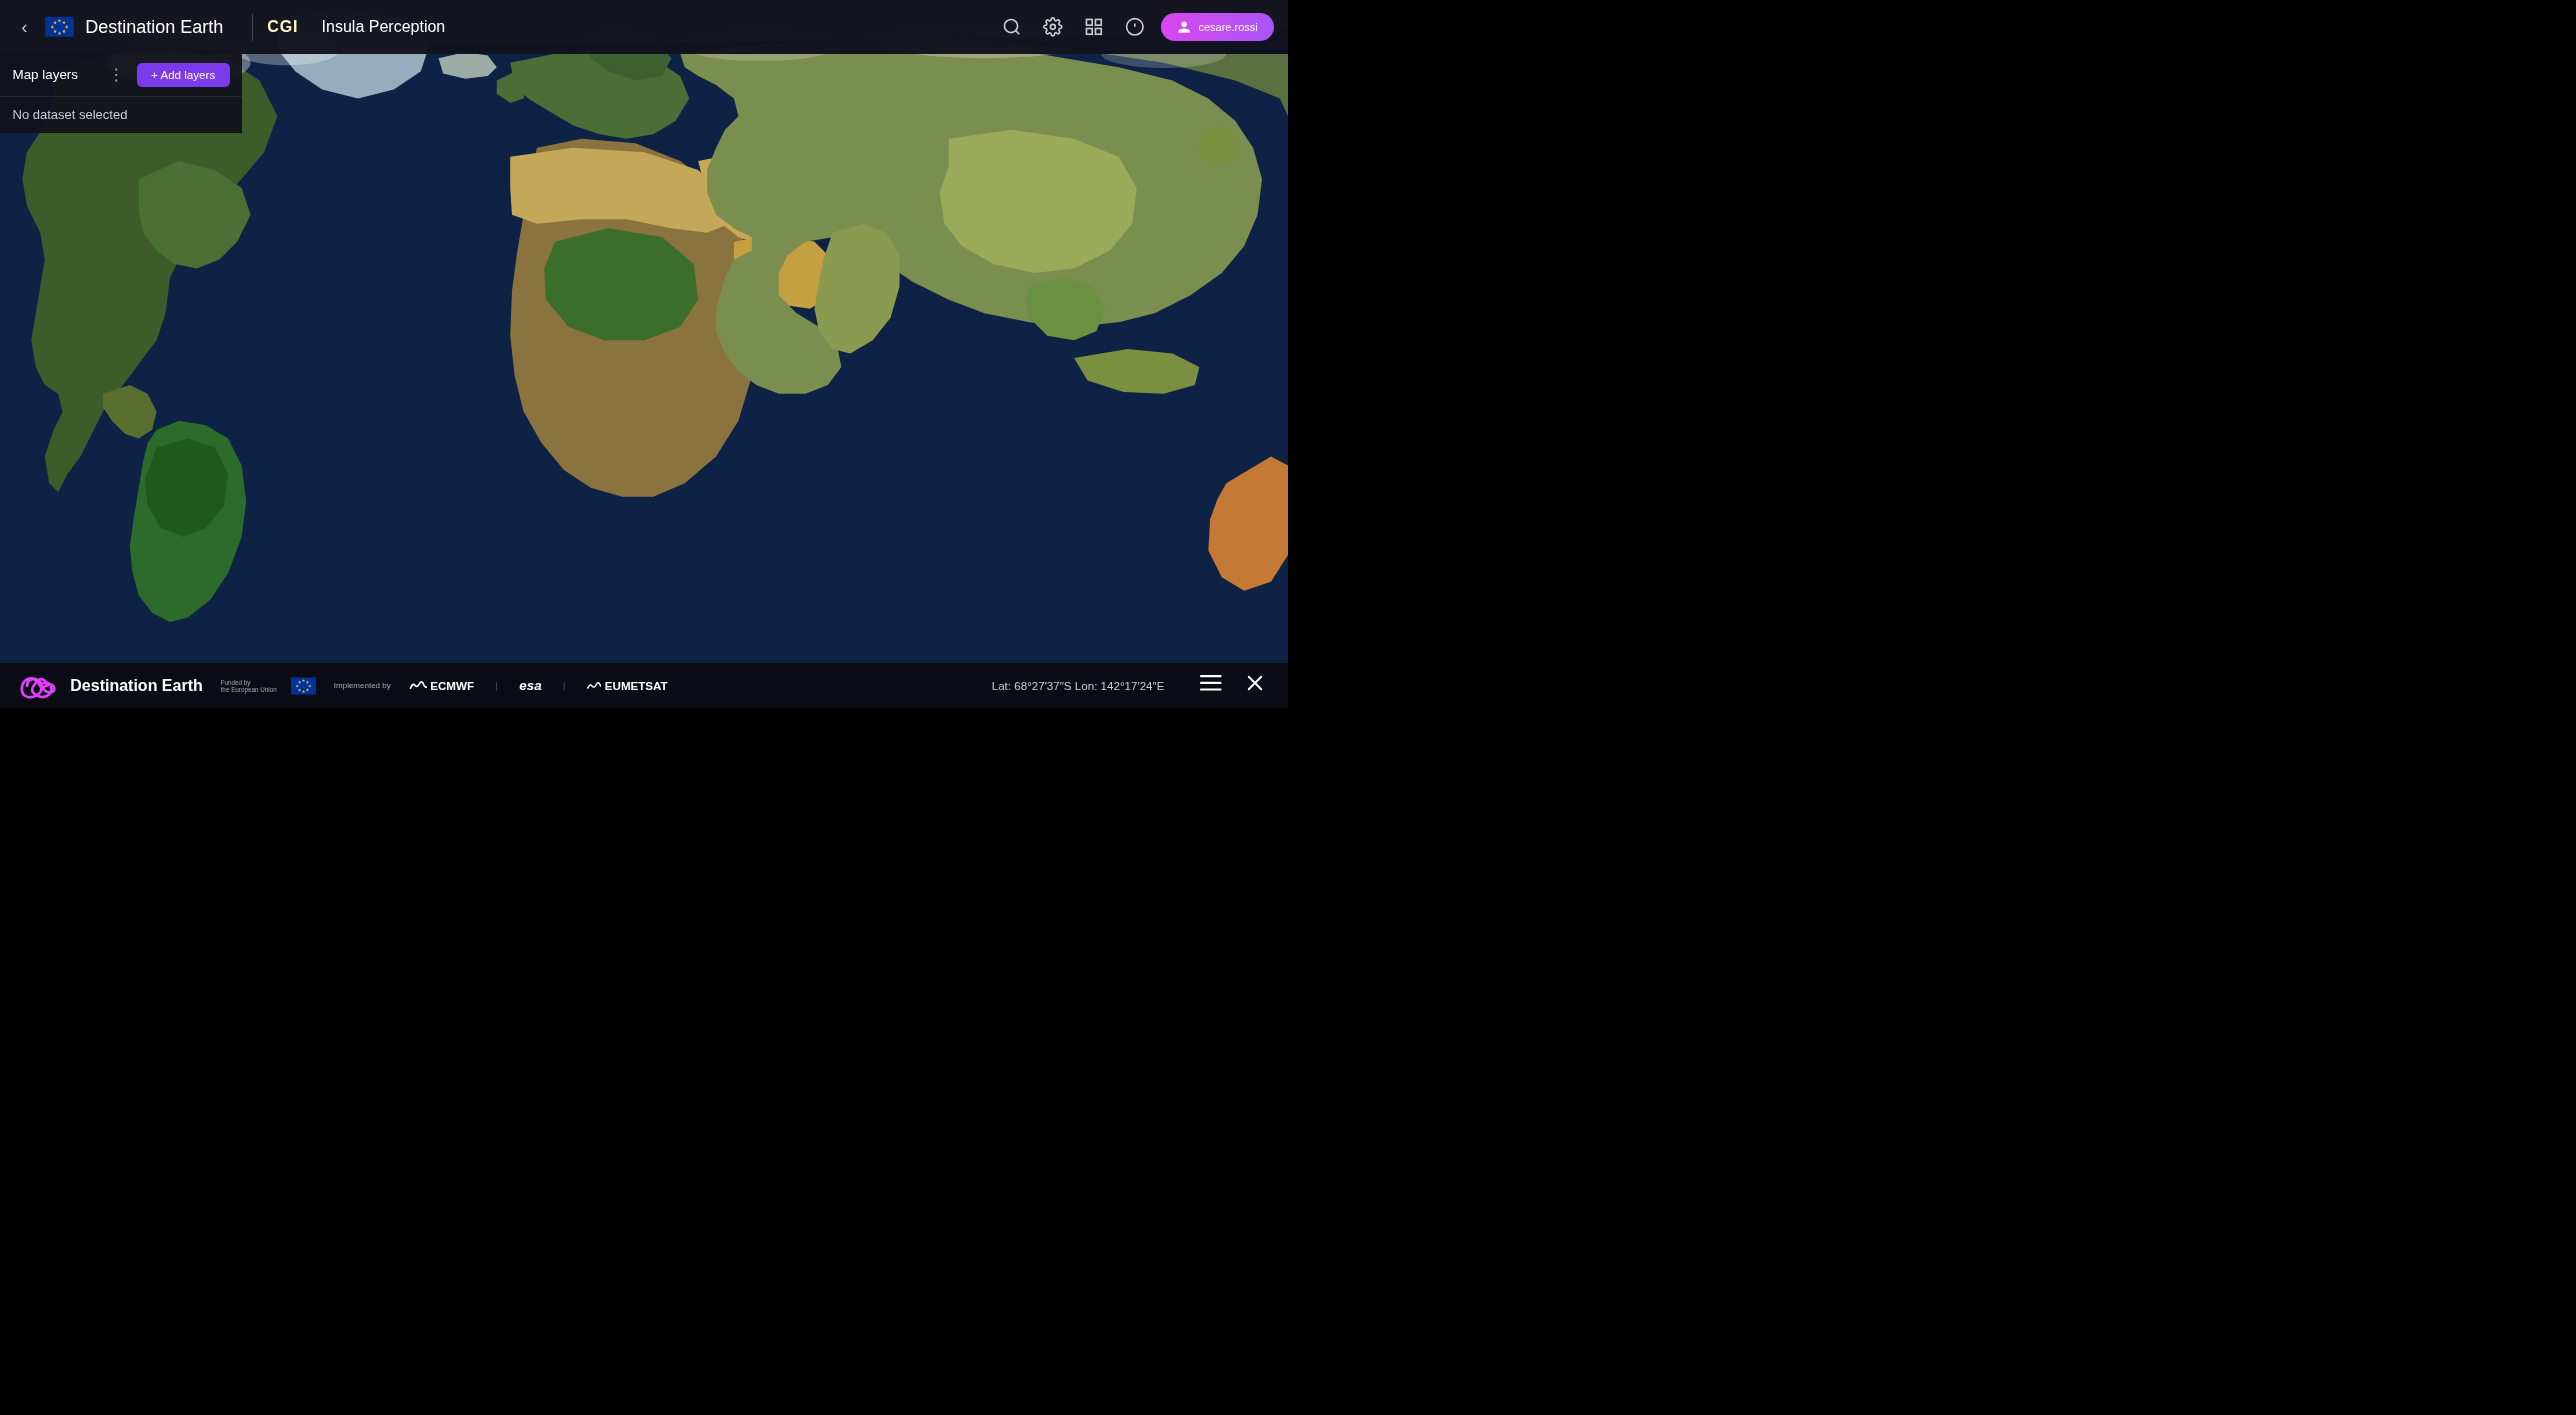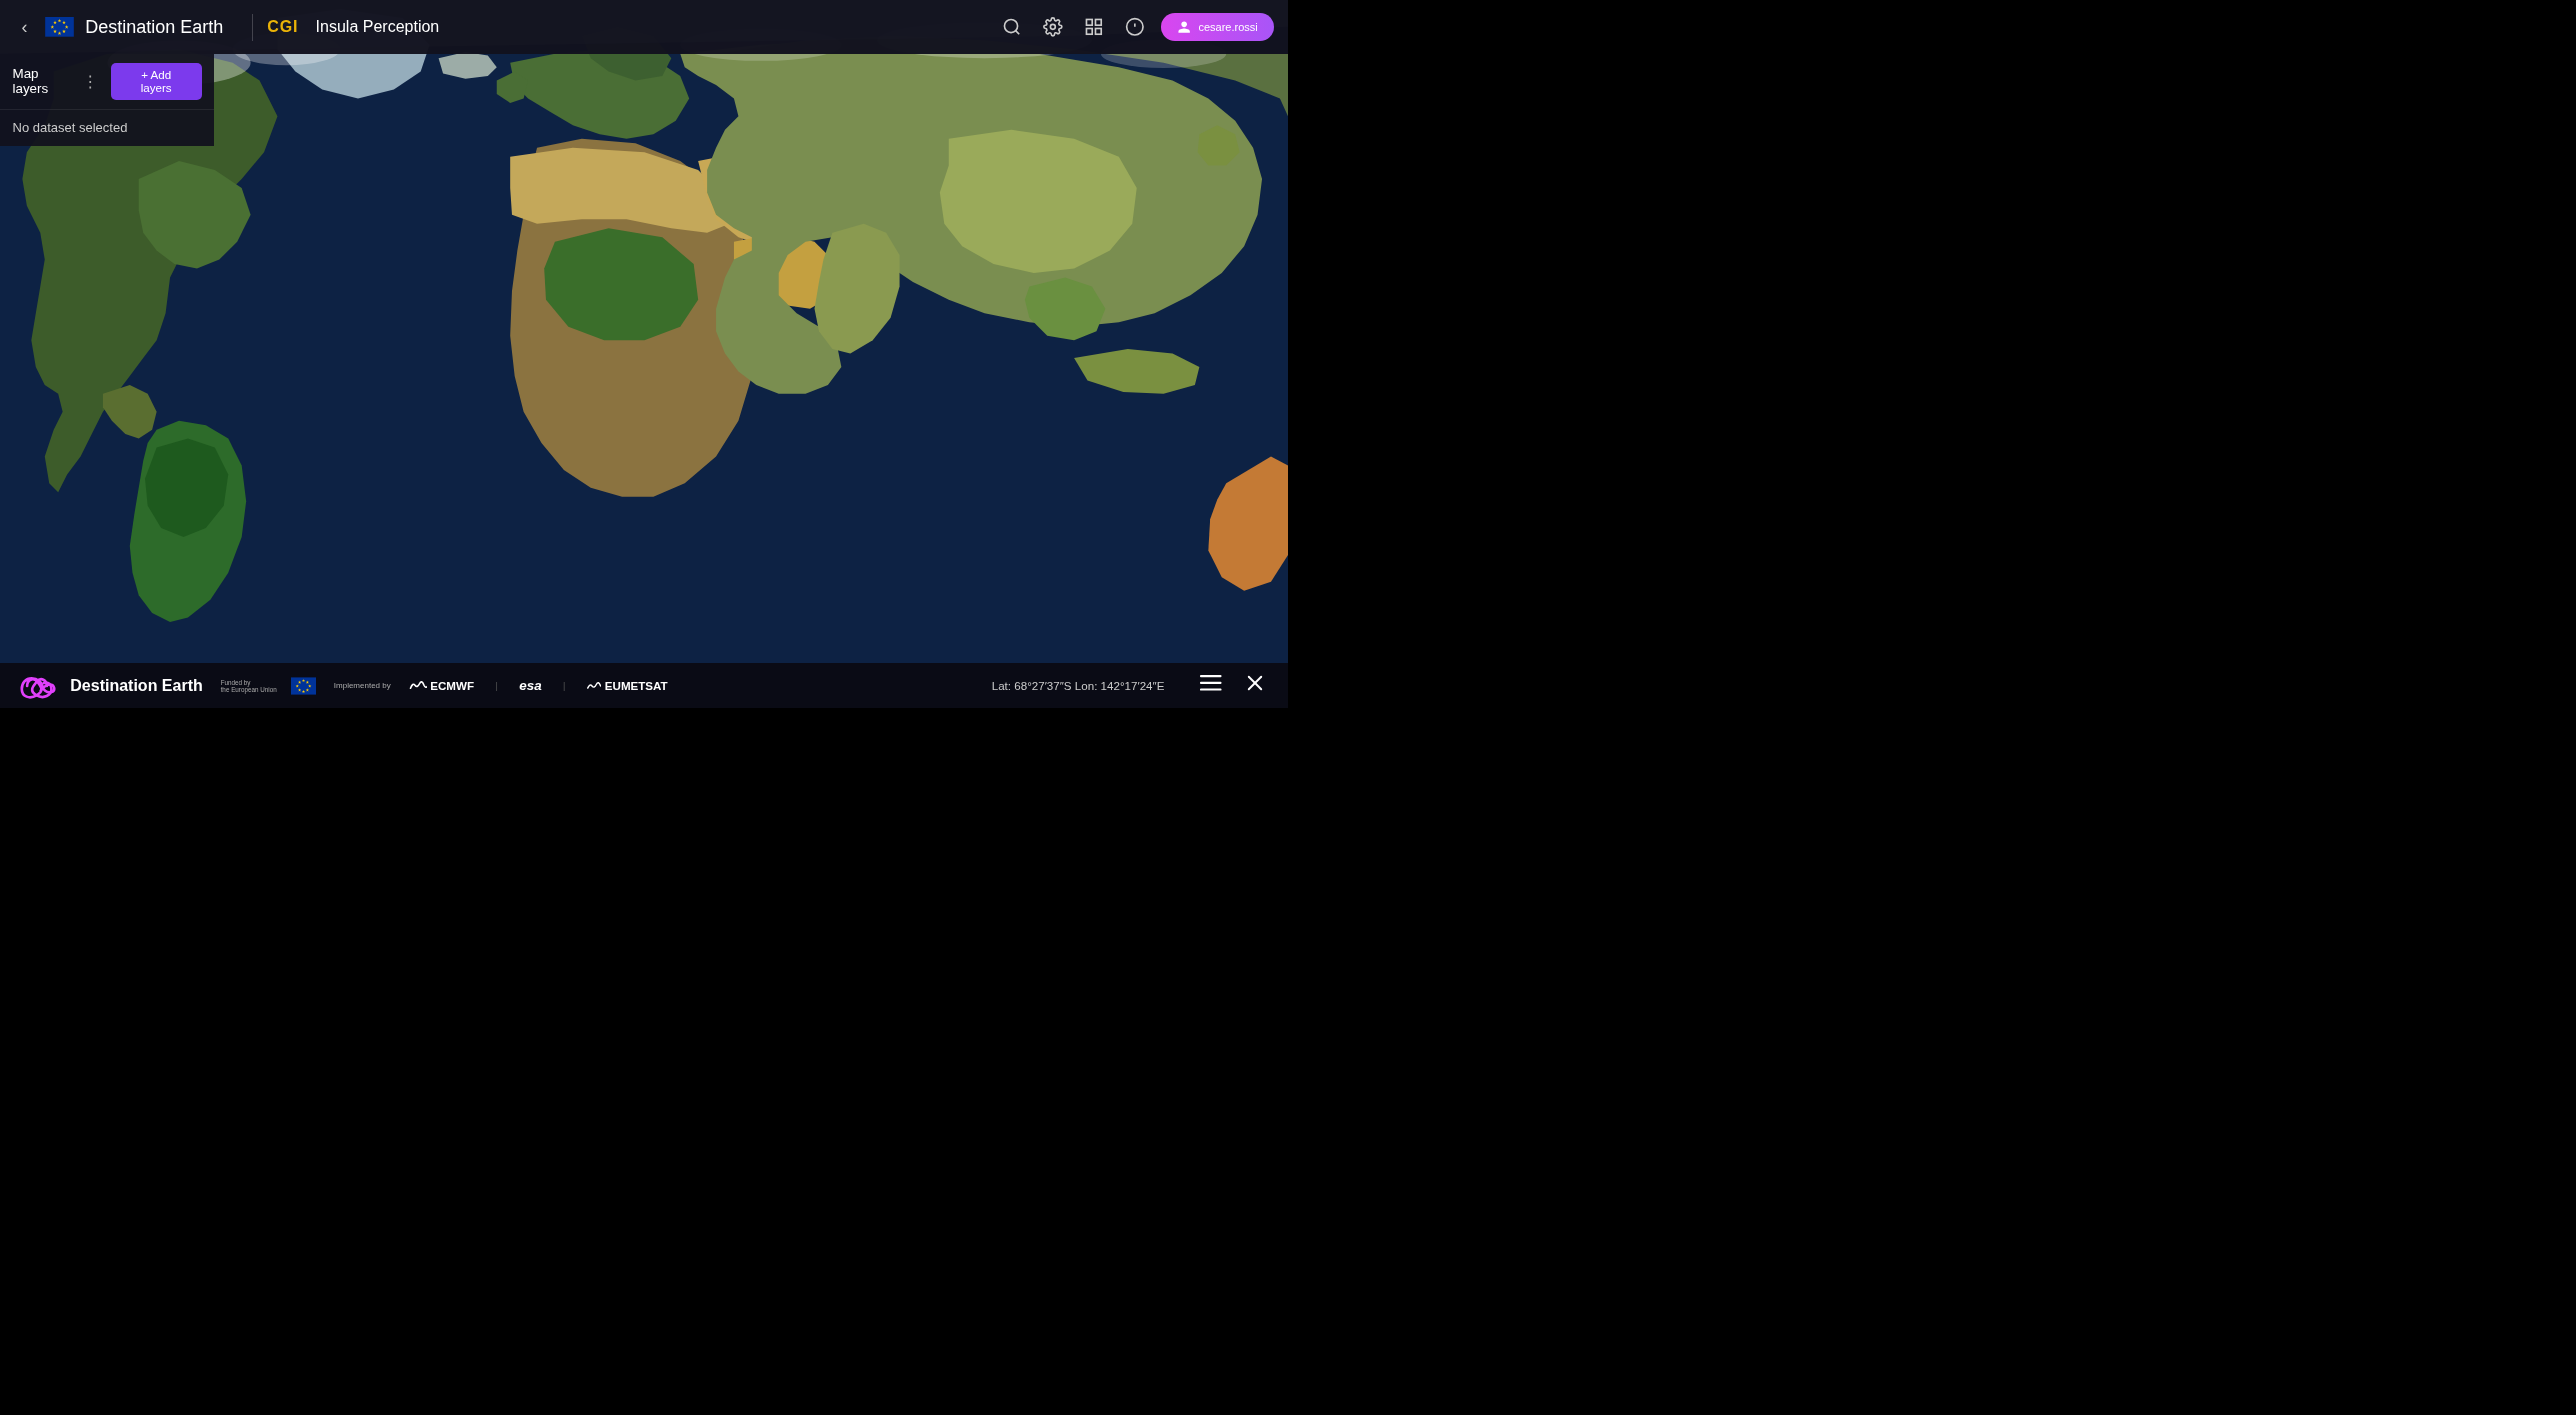--- a/index.html
+++ b/index.html
@@ -64,25 +64,25 @@
     }
 
     #divider-v {
       width: 0.9px;
       height: 27px;
       background: rgba(255,255,255,0.2);
       margin: 0 7.2px;
     }
 
     #cgi-label {
-      color: #eab308;
+      color: #fef9c3;
       font-weight: 700;
       font-size: 16px;
       letter-spacing: 0.9px;
-      margin-right: 10px;
+      margin-right: 16px;
     }
 
     #subtitle {
       color: #fff;
       font-size: 16px;
     }
 
     .spacer { flex: 1; }
 
     #nav-icons {
@@ -113,21 +113,21 @@
       cursor: pointer;
       font-size: 11px;
       font-weight: 500;
     }
 
     
     #left-panel {
       position: absolute;
       top: 54px;
       left: 0;
-      width: 214px;
+      width: 242px;
       background: rgba(18, 18, 30, 0.95);
       z-index: 90;
     }
 
     #panel-header {
       display: flex;
       align-items: center;
       justify-content: space-between;
       padding: 9px 12.5px;
       border-bottom: 0.9px solid rgba(255,255,255,0.08);

